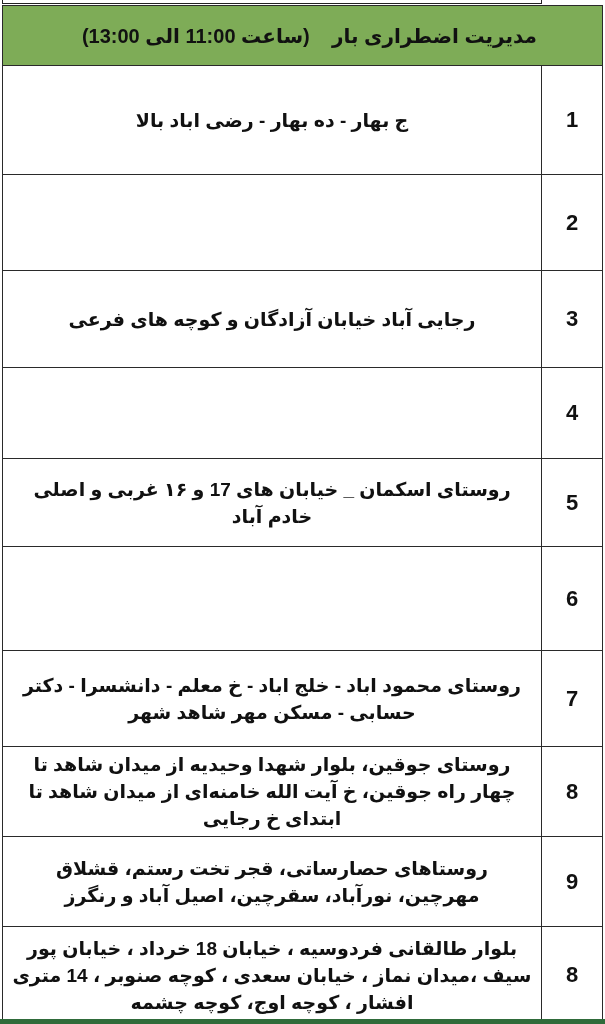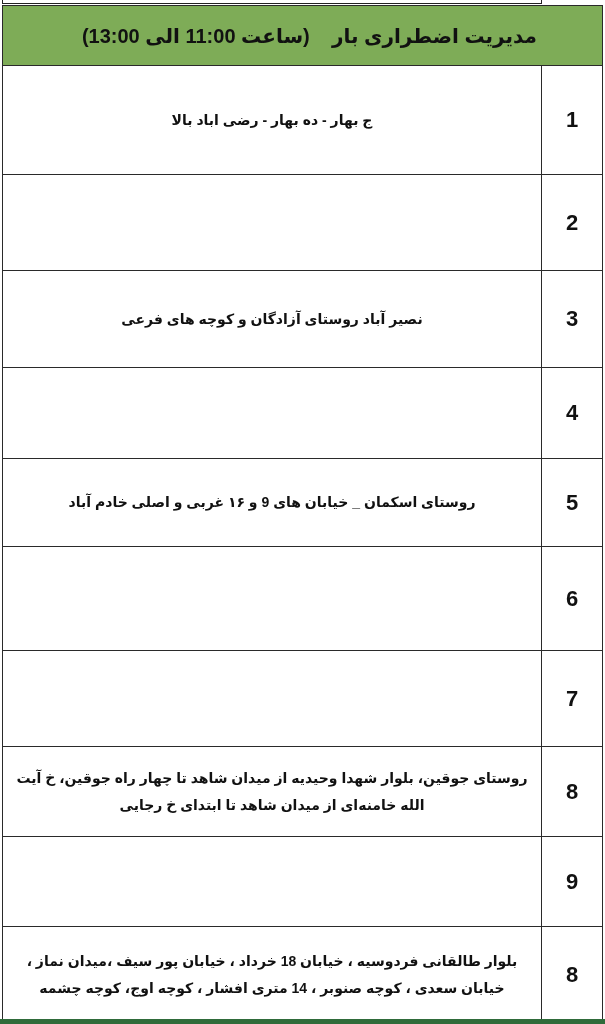--- a/index.html
+++ b/index.html
@@ -35,21 +35,21 @@
     .num-cell {
       width: 61px; flex: 0 0 61px;
       display: flex; align-items: center; justify-content: center;
       font-size: 22px; font-weight: bold; color: #111;
       border-left: 1.5px solid #2a2a2a;
     }
     .text-cell {
       flex: 1 1 auto;
       display: flex; align-items: center; justify-content: center;
       text-align: center; direction: rtl;
-      font-size: 14px; font-weight: bold; line-height: 27px;
+      font-size: 19px; font-weight: bold; line-height: 27px;
       padding: 4px 6px;
     }
     .bottom-bar {
       position: absolute; left: 0; bottom: 0; width: 605px; height: 5px;
       background: #2f6b3a;
     }
   </style>
 </head>
 <body>
 
@@ -64,41 +64,43 @@
 
   <div class="row" style="height:109px">
     <div class="num-cell">1</div>
     <div class="text-cell">ج بهار - ده بهار - رضی اباد بالا</div>
   </div>
   <div class="row" style="height:96px">
     <div class="num-cell">2</div>
   </div>
   <div class="row" style="height:97px">
     <div class="num-cell">3</div>
-    <div class="text-cell">نصیر آباد روستای آزادگان و کوچه های فرعی</div>
+    <div class="text-cell">رجایی آباد خیابان آزادگان و کوچه های فرعی</div>
   </div>
   <div class="row" style="height:91px">
     <div class="num-cell">4</div>
   </div>
   <div class="row" style="height:88px">
     <div class="num-cell">5</div>
-    <div class="text-cell">روستای اسکمان _ خیابان های 9 و ۱۶ غربی و اصلی خادم آباد</div>
+    <div class="text-cell">روستای اسکمان _ خیابان های 17 و ۱۶ غربی و اصلی خادم آباد</div>
   </div>
   <div class="row" style="height:104px">
     <div class="num-cell">6</div>
   </div>
   <div class="row" style="height:96px">
     <div class="num-cell">7</div>
+    <div class="text-cell">روستای محمود اباد - خلج اباد - خ معلم - دانشسرا - دکتر حسابی - مسکن مهر شاهد شهر</div>
   </div>
   <div class="row" style="height:90px">
     <div class="num-cell">8</div>
     <div class="text-cell">روستای جوقین،  بلوار شهدا وحیدیه از میدان شاهد تا چهار راه جوقین، خ آیت الله خامنه‌ای از میدان شاهد تا ابتدای خ رجایی</div>
   </div>
   <div class="row" style="height:90px">
     <div class="num-cell">9</div>
+    <div class="text-cell" style="padding:4px 30px">روستاهای حصارساتی،  قجر تخت رستم،  قشلاق مهرچین، نورآباد،  سقرچین،  اصیل آباد و رنگرز</div>
   </div>
   <div class="row" style="height:96px; border-bottom:none">
     <div class="num-cell">8</div>
     <div class="text-cell">بلوار طالقانی فردوسیه ، خیابان 18 خرداد ، خیابان پور سیف ،میدان نماز ، خیابان سعدی ، کوچه صنوبر ، 14 متری افشار ، کوچه اوج، کوچه چشمه</div>
   </div>
 </div>
 
 <div class="bottom-bar"></div>
 
 </body></html>

